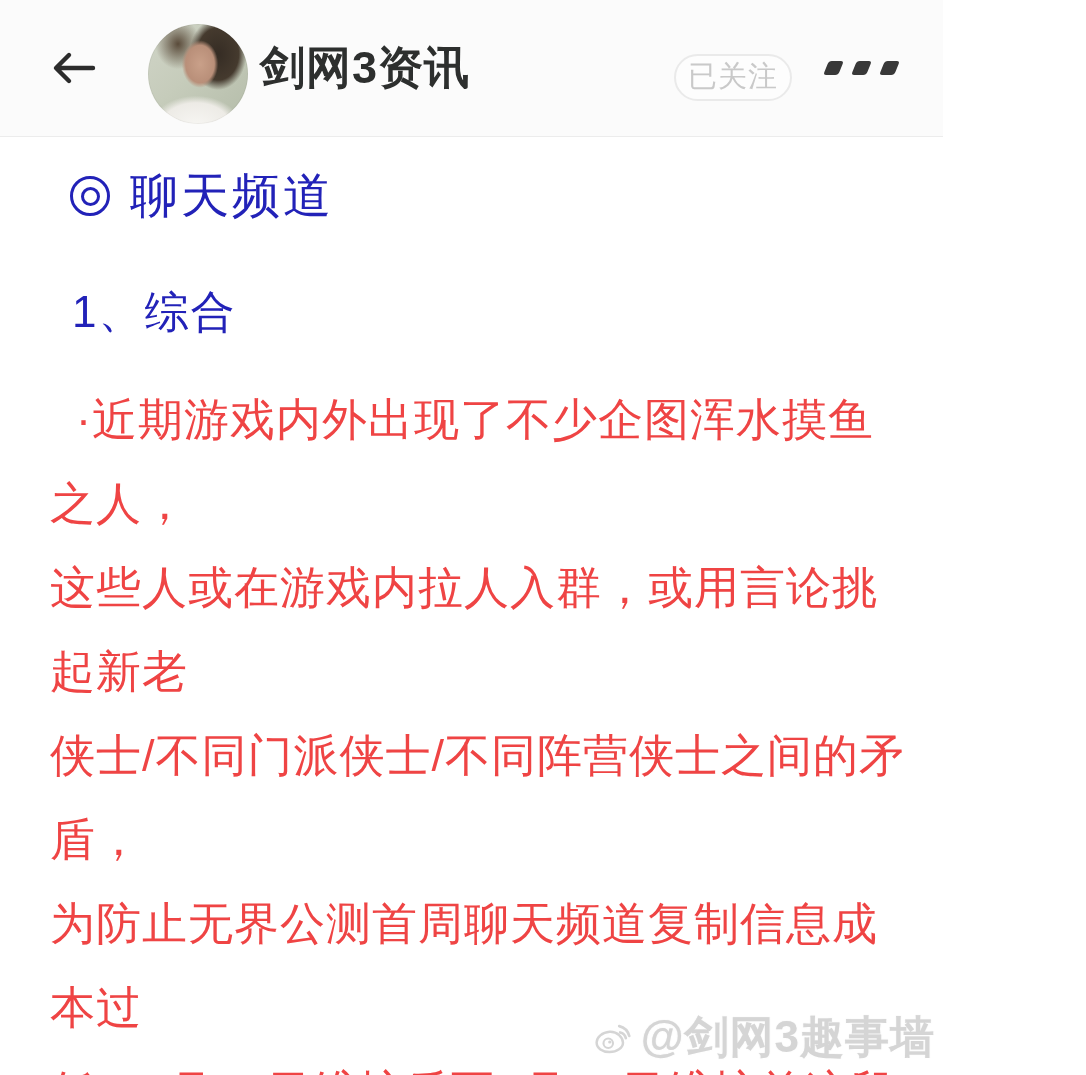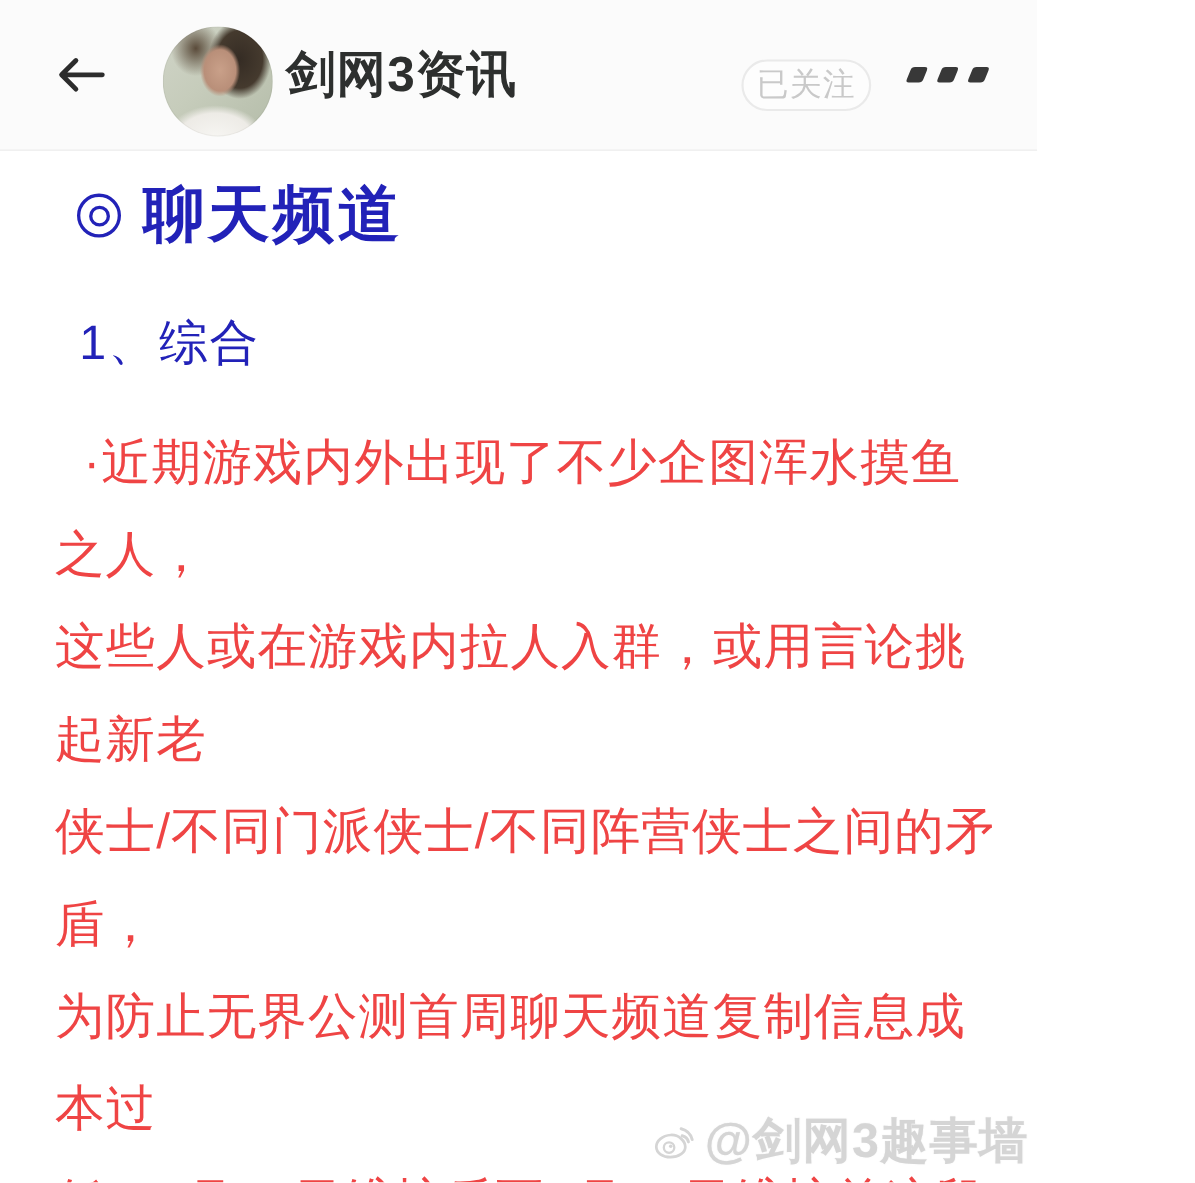--- a/index.html
+++ b/index.html
@@ -95,22 +95,22 @@
     flex:none;
   }
   .bullseye::after {
     content:"";
     box-sizing:border-box;
     width:19px; height:19px;
     border:3.5px solid #2222b8;
     border-radius:50%;
   }
   .link-label {
-    font-size:56px;
-    font-weight:700;
+    font-size:48px;
+    font-weight:400;
     letter-spacing:3px;
   }
   .section-title {
     margin:66px 0 0 72px;
     font-size:44px;
     line-height:48px;
     font-weight:400;
     letter-spacing:2px;
     color:#2222b8;
   }

